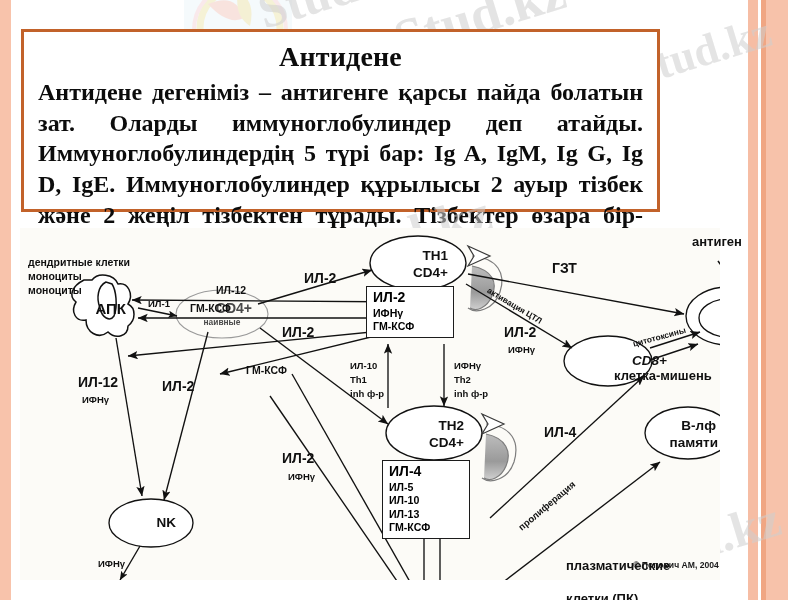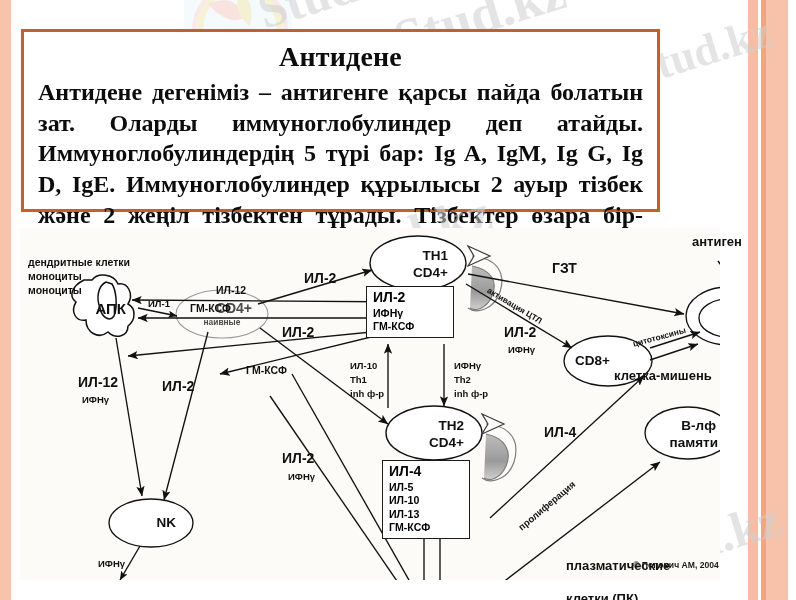--- a/index.html
+++ b/index.html
@@ -230,21 +230,21 @@
 
     <div class="dlabel cellname" style="left:172px;top:72px;width:60px;font-size:14px;color:#4a4a4a;">CD4+</div>
     <div class="dlabel lb-9" style="left:172px;top:90px;width:60px;text-align:center;color:#4a4a4a;">наивные</div>
 
     <div class="dlabel cellname" style="left:368px;top:20px;width:60px;">ТН1</div>
     <div class="dlabel cellname" style="left:368px;top:37px;width:60px;">CD4+</div>
 
     <div class="dlabel cellname" style="left:384px;top:190px;width:60px;">ТН2</div>
     <div class="dlabel cellname" style="left:384px;top:207px;width:60px;">CD4+</div>
 
-    <div class="dlabel cellname" style="left:530px;top:125px;width:60px;">CD8+</div>
+    <div class="dlabel cellname" style="left:587px;top:125px;width:60px;font-style:italic;">CD8+</div>
     <div class="dlabel cellname" style="left:106px;top:287px;width:50px;">NK</div>
 
     <div class="dlabel cellname" style="left:640px;top:190px;width:56px;">В-лф</div>
     <div class="dlabel cellname" style="left:638px;top:207px;width:60px;">памяти</div>
 
     <div class="cytobox" style="left:346px;top:58px;width:88px;">
       <div class="hd">ИЛ-2</div>
       <div class="ln">ИФНγ</div>
       <div class="ln">ГМ-КСФ</div>
     </div>

